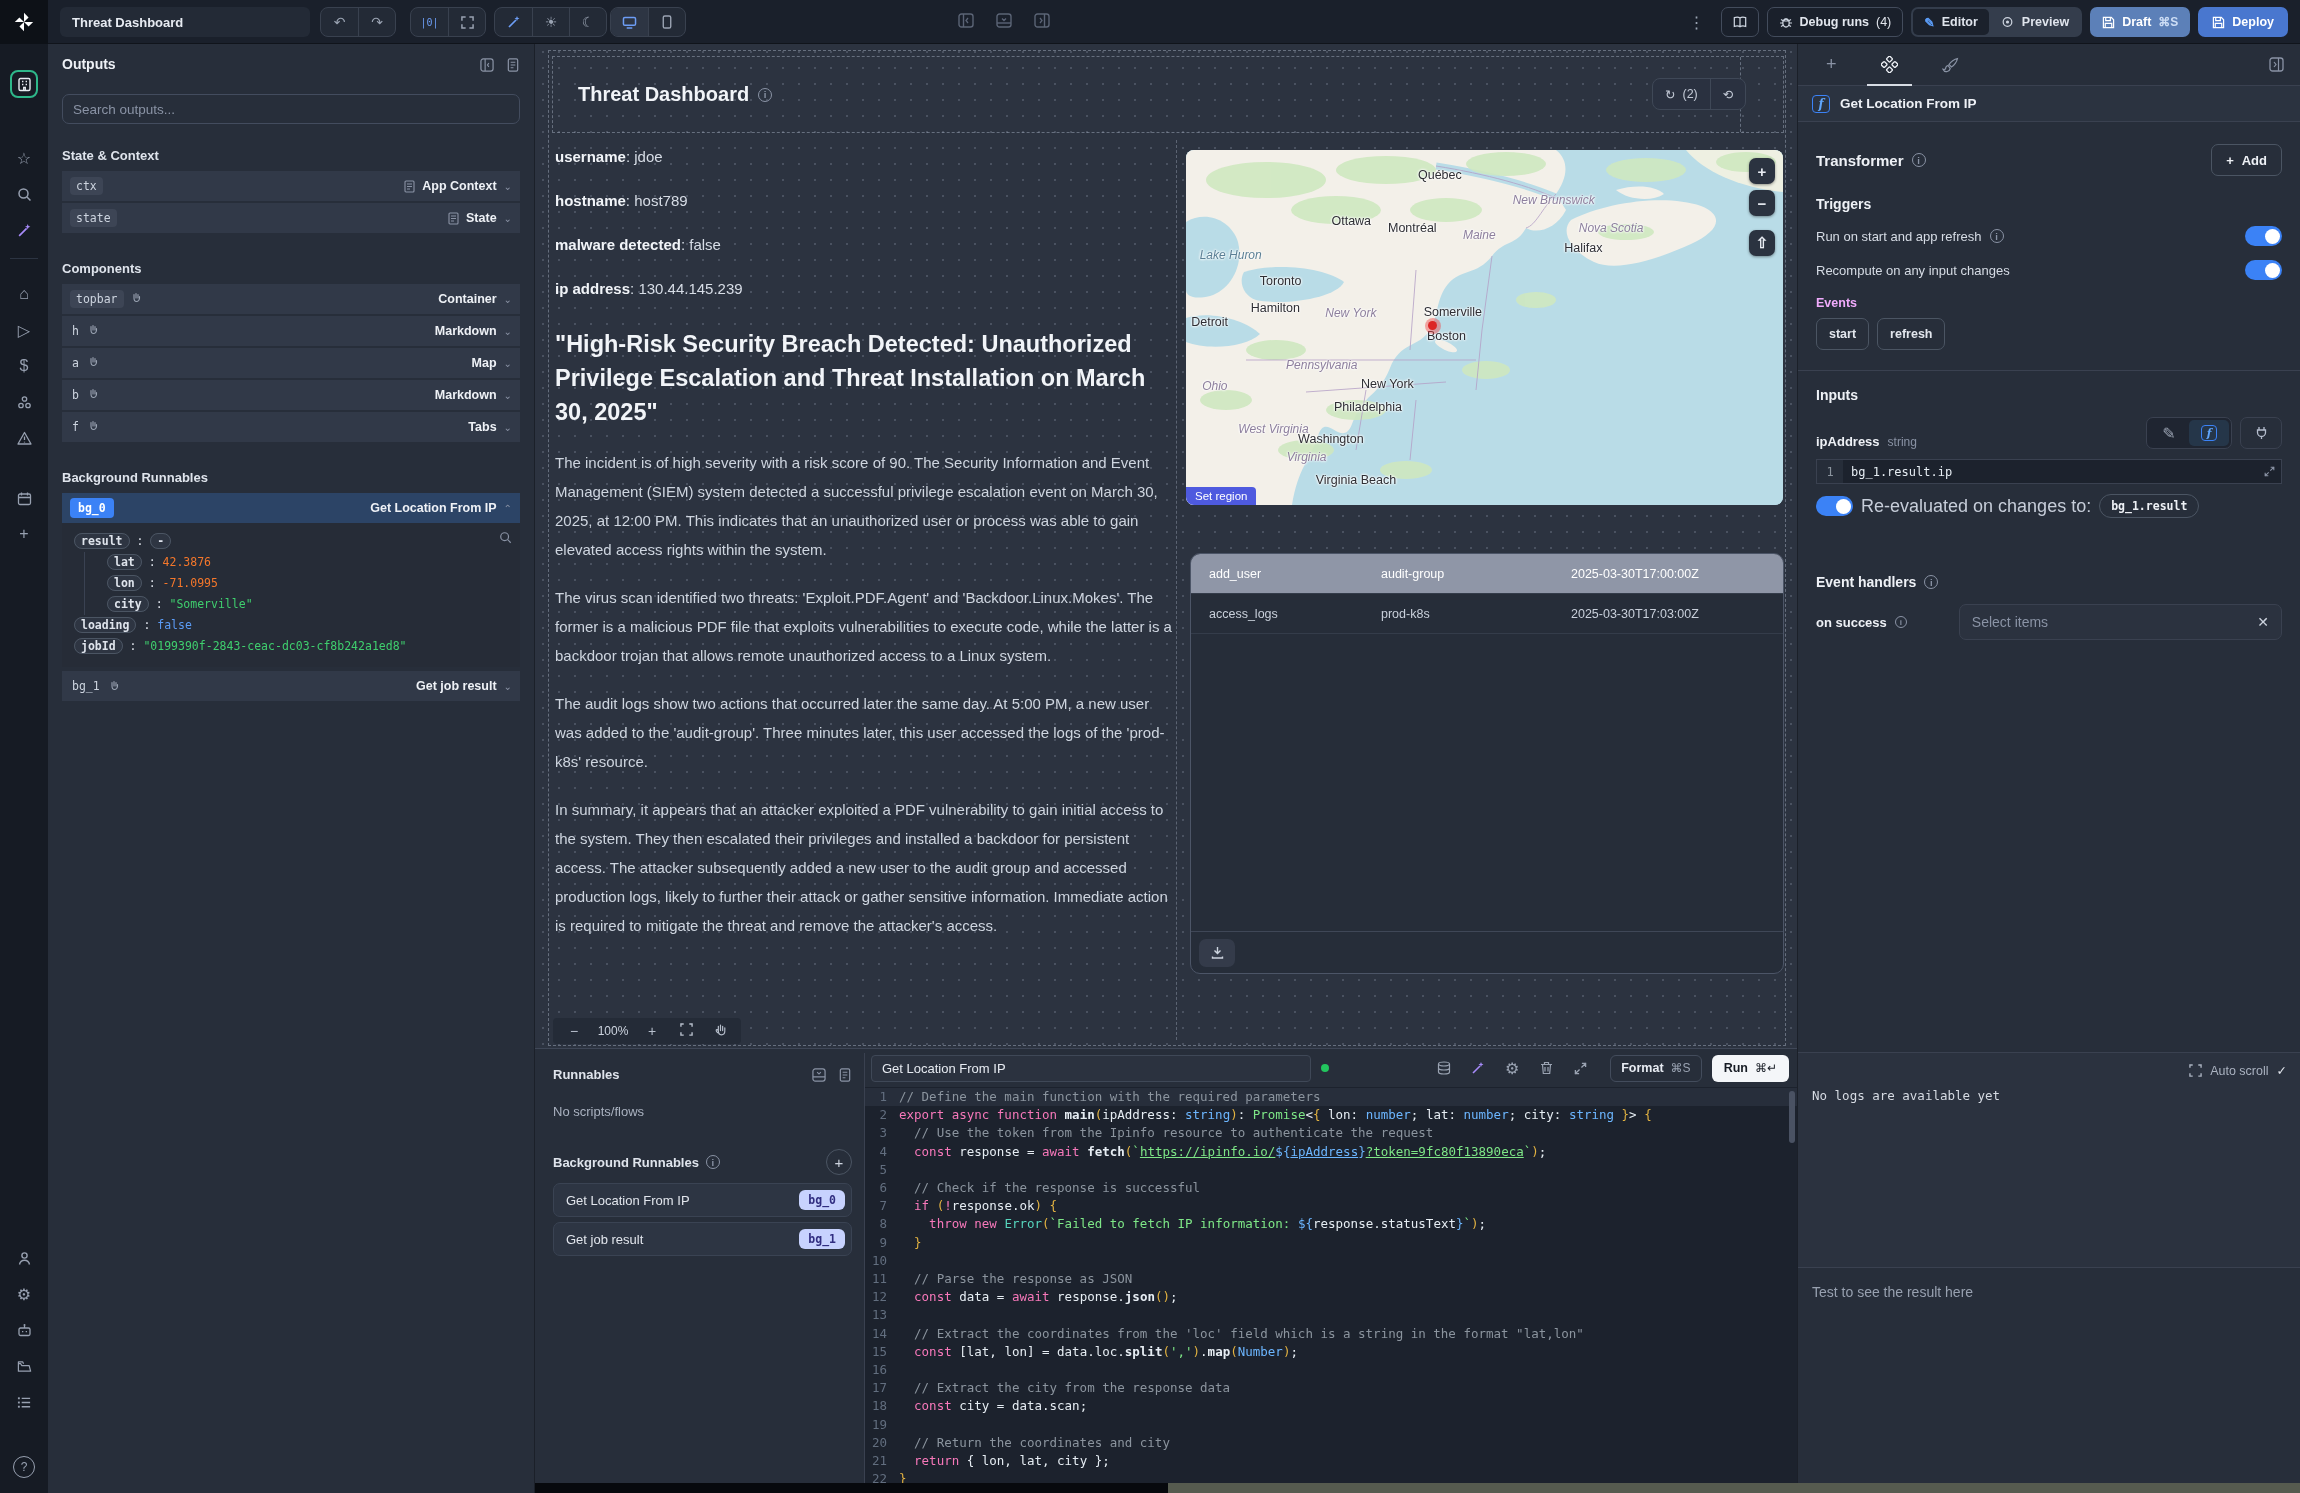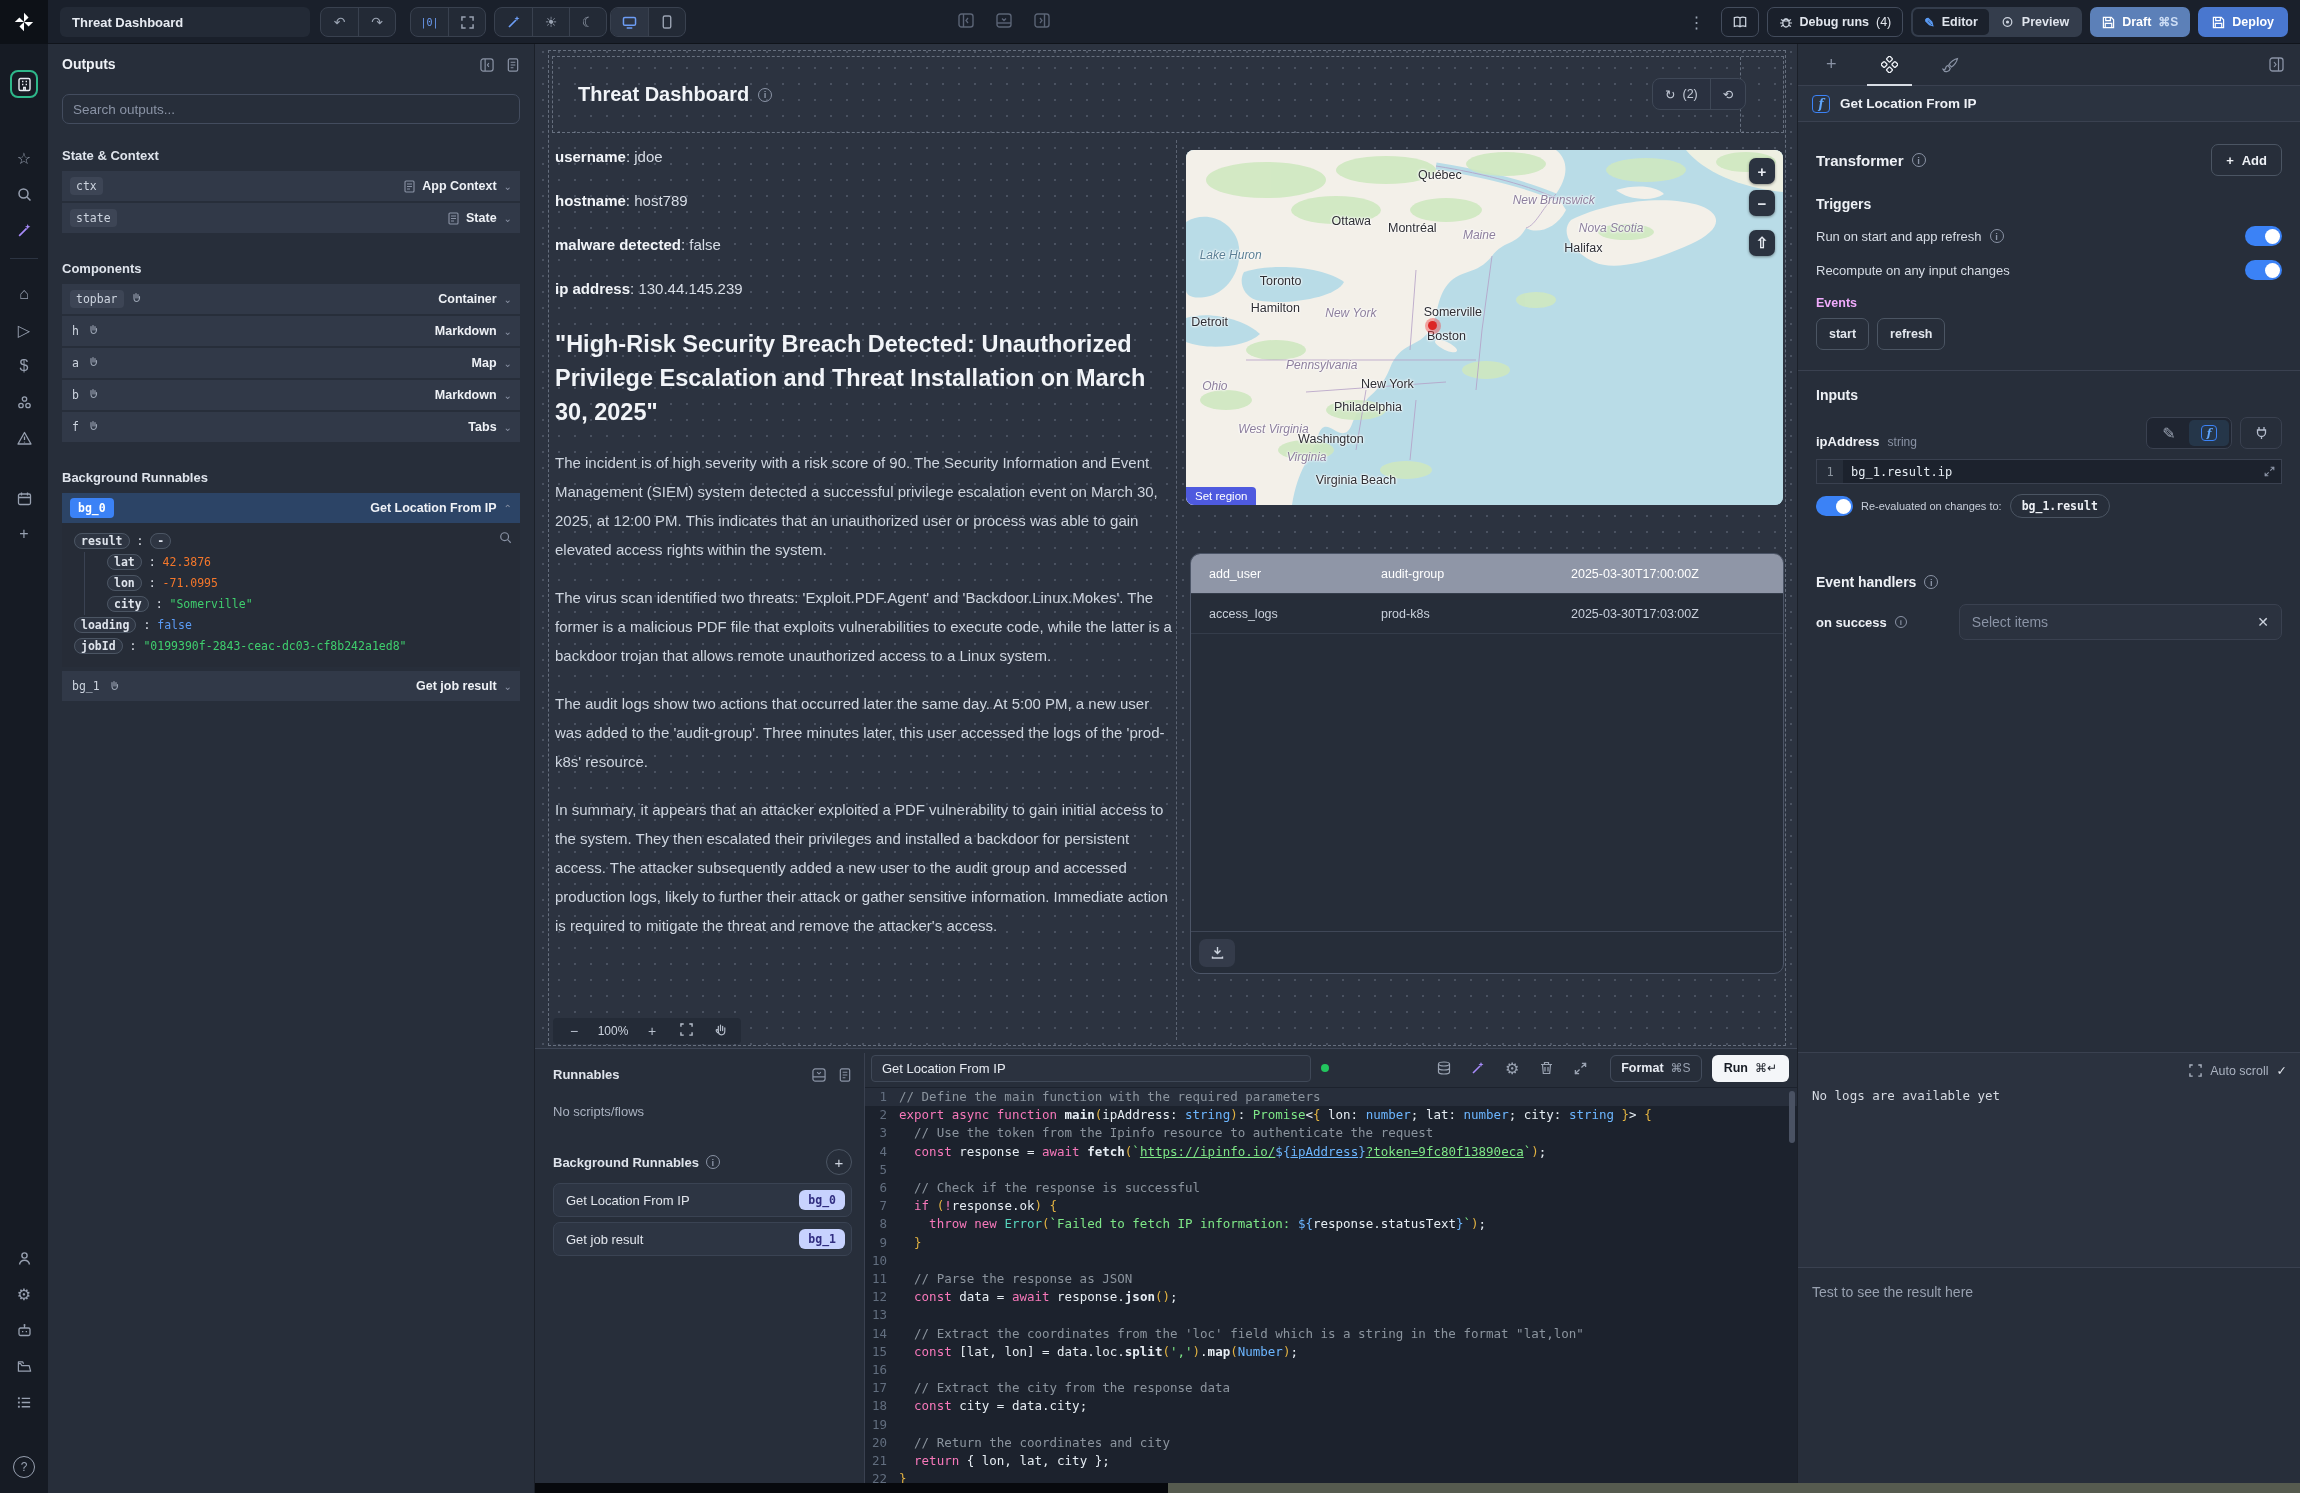--- a/index.html
+++ b/index.html
@@ -822,21 +822,21 @@
           <div class="code-line">
             <span class="ln">16</span>
             <span class="lc"></span>
           </div>
           <div class="code-line">
             <span class="ln">17</span>
             <span class="lc"><span class="tk-c">  // Extract the city from the response data</span></span>
           </div>
           <div class="code-line">
             <span class="ln">18</span>
-            <span class="lc"><span>  </span><span class="tk-k">const</span><span> city = data.city;</span></span>
+            <span class="lc"><span>  </span><span class="tk-k">const</span><span> city = data.scan;</span></span>
           </div>
           <div class="code-line">
             <span class="ln">19</span>
             <span class="lc"></span>
           </div>
           <div class="code-line">
             <span class="ln">20</span>
             <span class="lc"><span class="tk-c">  // Return the coordinates and city</span></span>
           </div>
           <div class="code-line">
@@ -933,21 +933,21 @@
       <span class="g">1</span>
       <span style="padding-left:8px;">bg_1.result.ip</span>
       <span class="exp">
         <svg class="ic" width="11" height="11" viewBox="0 0 14 14">
             <path d="M8.5 1.5h4v4M13 1L8 6M5.5 12.5h-4v-4M1 13l5-5" stroke="currentColor" stroke-width="1.4" fill="none"></path>
           </svg>
       </span>
     </div>
     <div class="rp-row" style="margin-top:10px;">
       <span class="toggle"></span>
-      <span style="font-size:11px; color:#c6cdd9;">Re-evaluated on changes to:</span>
+      <span style="font-size:18px; color:#c6cdd9;">Re-evaluated on changes to:</span>
       <span class="chip-round mono" style="font-size:11.5px;">bg_1.result</span>
     </div>
 
     <div class="rp-row" style="margin-top:56px;">
       <span class="rp-h2">Event handlers</span>
       <span class="info-i">i</span>
     </div>
     <div class="rp-row" style="margin-top:14px;">
       <span style="font-size:13px; font-weight:700; color:#eef1f6;">on success</span>
       <span class="info-i" style="width:12px;height:12px;font-size:8px;">i</span>

